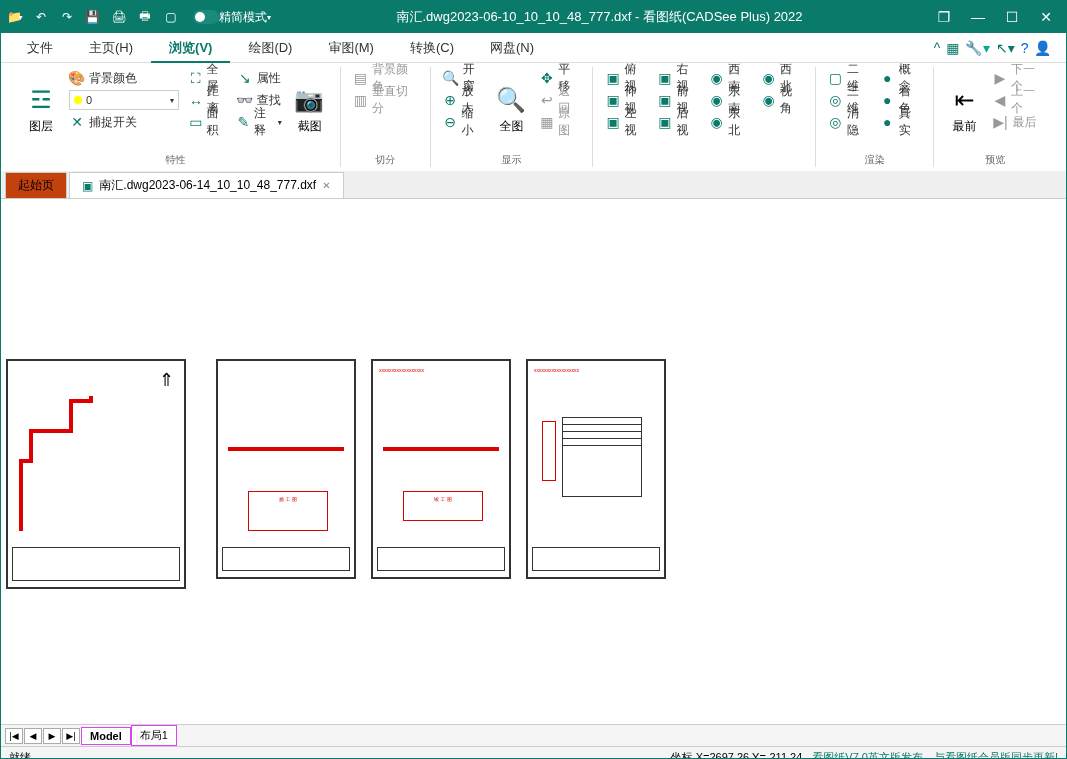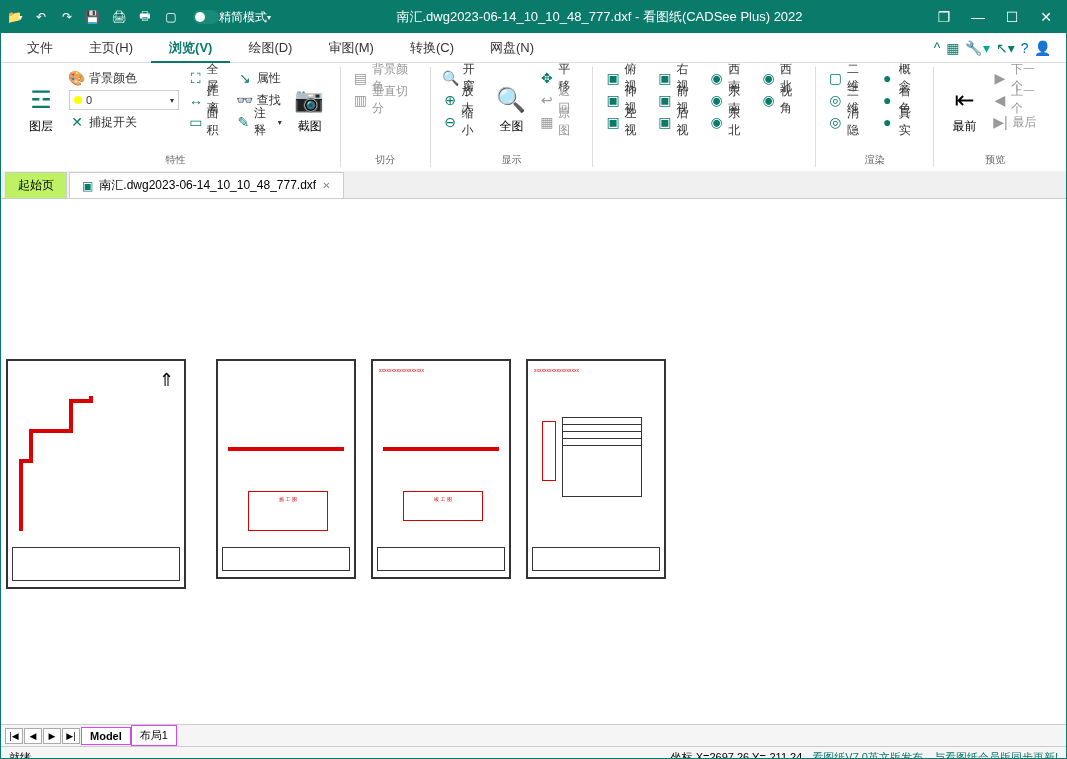--- a/index.html
+++ b/index.html
@@ -24,21 +24,21 @@
 .ribbon-group:last-child{border-right:none;}
 .ribbon-group .group-label{position:absolute;bottom:0;left:0;right:0;text-align:center;font-size:10px;color:#666;}
 .ribbon-group .body{flex:1;display:flex;gap:2px;}
 .rbtn{display:flex;align-items:center;gap:4px;padding:2px 4px;font-size:12px;color:#333;cursor:pointer;height:22px;}
 .rbtn.disabled{color:#999;}
 .rbtn .ico{width:16px;height:16px;display:inline-flex;align-items:center;justify-content:center;font-size:14px;}
 .rbtn-big{display:flex;flex-direction:column;align-items:center;gap:2px;padding:4px 6px;font-size:12px;cursor:pointer;justify-content:center;}
 .rbtn-big .ico{width:32px;height:32px;font-size:24px;display:flex;align-items:center;justify-content:center;}
 .col{display:flex;flex-direction:column;gap:0;}
 .doctabs{height:28px;background:#f0f0f0;border-bottom:1px solid #ccc;display:flex;align-items:flex-end;padding-left:4px;}
-.doctab{padding:4px 12px;font-size:12px;background:#bef264;border:1px solid #ccc;border-bottom:none;margin-right:2px;cursor:pointer;display:flex;align-items:center;gap:6px;}
+.doctab{padding:4px 12px;font-size:12px;background:#c2410c;border:1px solid #ccc;border-bottom:none;margin-right:2px;cursor:pointer;display:flex;align-items:center;gap:6px;}
 .doctab.active{background:#fff;}
 .doctab .close{font-size:10px;color:#888;}
 .doctab .doc-ico{color:#0a7a6b;font-size:12px;}
 .canvas{height:525px;background:#fff;position:relative;overflow:hidden;}
 .sheet{position:absolute;border:2px solid #333;background:#fff;}
 .sheet1{left:5px;top:160px;width:180px;height:230px;}
 .sheet2{left:215px;top:160px;width:140px;height:220px;}
 .sheet3{left:370px;top:160px;width:140px;height:220px;}
 .sheet4{left:525px;top:160px;width:140px;height:220px;}
 .redbox{border:1px solid #d00;position:absolute;}
@@ -71,21 +71,21 @@
     <span class="btn">💾</span>
     <span class="btn">🖨</span>
     <span class="btn">🖶</span>
     <span class="btn">▢</span>
   </div>
   <div class="mode-toggle">
     <span class="switch"></span>
     <span>精简模式</span>
     <span style="font-size:8px;">▾</span>
   </div>
-  <div class="title-text">南汇.dwg2023-06-14_10_10_48_777.dxf - 看图纸(CADSee Plus) 2022</div>
+  <div class="title-text">南汇.dwg2023-06-10_10_10_48_777.dxf - 看图纸(CADSee Plus) 2022</div>
   <div class="win-ctrl">
     <span class="wb">❐</span>
     <span class="wb">—</span>
     <span class="wb">☐</span>
     <span class="wb">✕</span>
   </div>
 </div>
 
 <div class="menubar">
   <div class="tab">文件</div>

